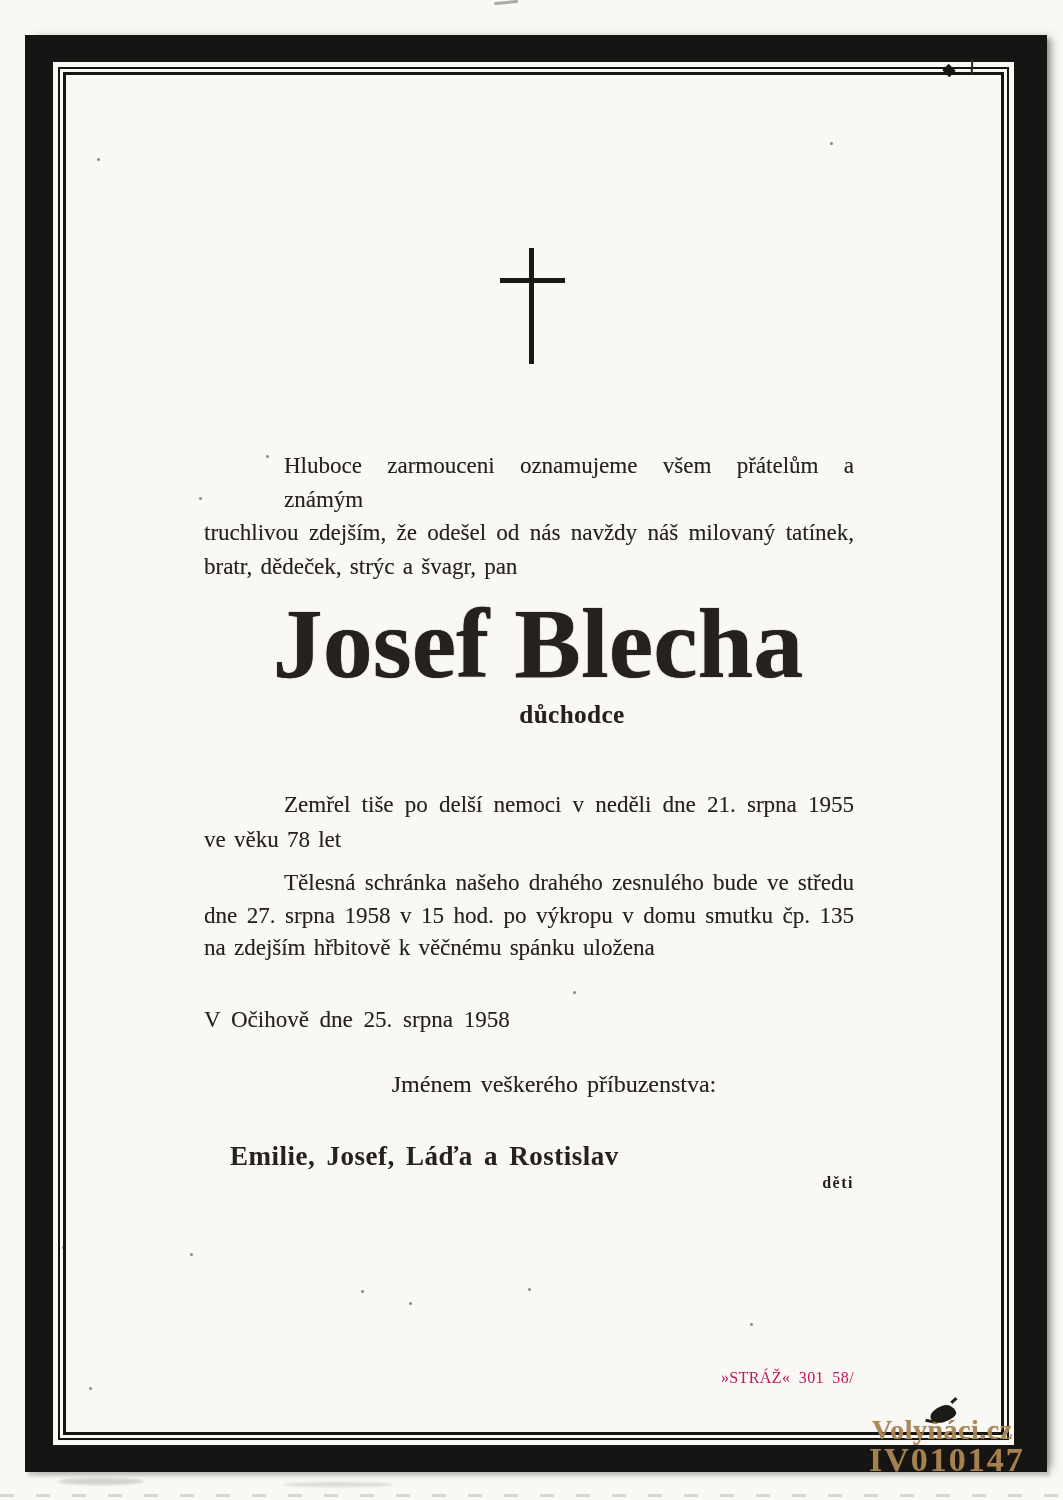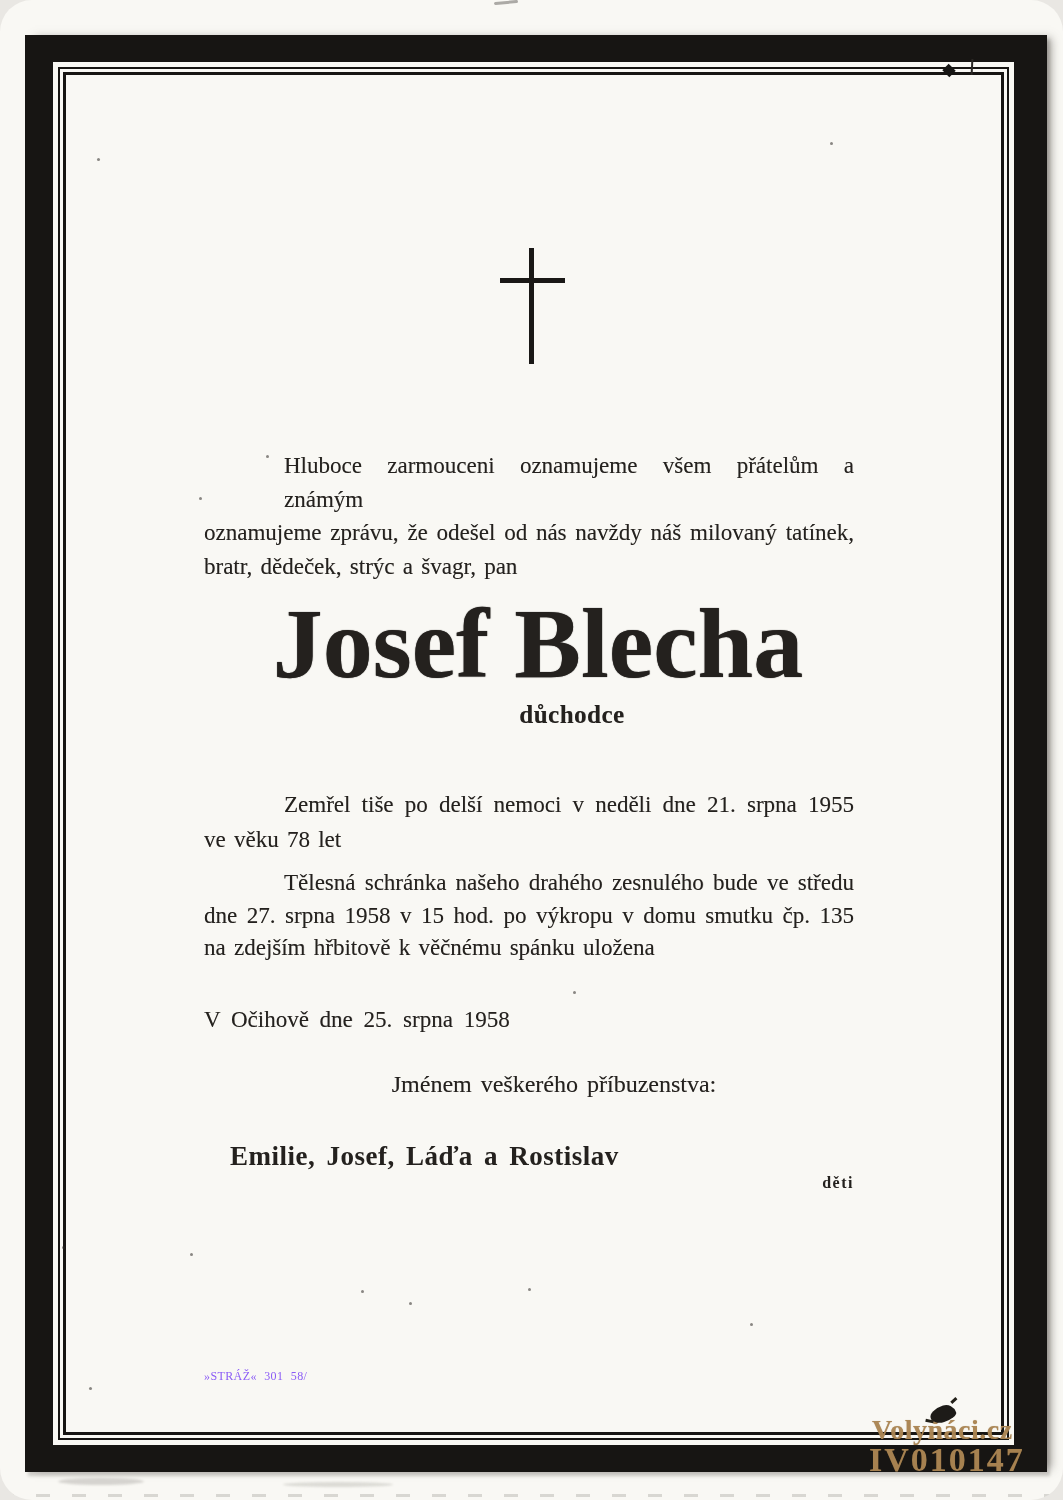--- a/index.html
+++ b/index.html
@@ -1,21 +1,20 @@
 <!DOCTYPE html>
 <html style="--paper: #f9f8f4; --ink: #24211e; --frame: #171513; --wm: #ab8552;"><head>
 <meta charset="utf-8">
 <style>
   html,body { margin:0; padding:0; background:#e9e7e3; }
   .scan {
     position:relative; width:1063px; height:1500px; overflow:hidden;
     background: var(--paper, #f9f8f4);
     font-family:"Liberation Serif", serif;
     color: var(--ink, #24211e);
-    border-radius: 32px;
   }
   
   .frame {
     position:absolute; left:25px; top:35px; width:1022px; height:1437px;
     box-sizing:border-box;
     border:27px solid var(--frame, #171513);
     border-left-width:28px; border-right-width:33px;
     box-shadow: 7px 0 9px -3px rgba(80,74,68,.5), 3px 4px 3px rgba(70,66,60,.22);
   }
   .inner1 { position:absolute; inset:5px; border:2px solid var(--frame, #171513); }
@@ -47,22 +46,22 @@
     text-shadow:.3px .3px 0 rgba(35,32,28,.35);
     padding-left:39px;
   }
   .dateline { top:1003px; line-height:33px; word-spacing:5px; }
   .closing  { top:1071px; font-size:24px; text-align:center; padding-left:50px;
               box-sizing:border-box; word-spacing:3px; }
   .family   { top:1141px; font-size:27px; font-weight:bold; text-align:left;
               padding-left:26px; box-sizing:border-box; word-spacing:4px; letter-spacing:.5px; }
   .relation { top:1174px; font-size:16px; font-weight:bold; text-align:right;
               padding-left:26px; box-sizing:border-box; letter-spacing:1.5px; }
-  .imprint  { top:1369px; font-size:12px; text-align:left; letter-spacing:.4px;
-              word-spacing:4px; color:#8b5cf6; }
+  .imprint  { top:1369px; font-size:16px; text-align:right; letter-spacing:.4px;
+              word-spacing:4px; color:#be185d; }
 
   
   .watermark { position:absolute; left:872px; top:1418px; z-index:9;
                color:var(--wm, #ab8552); font-weight:bold; opacity:.97;
                text-shadow:0 0 1px rgba(125,95,55,.45); }
   .wm1 { font-size:28px; line-height:24px; letter-spacing:.5px; }
   .wm2 { font-size:34px; line-height:30px; letter-spacing:2px; margin-top:3px; margin-left:-3px; }
 
   
   .art { position:absolute; }
@@ -100,21 +99,21 @@
     </div>
   </div>
 
   <div class="cross">
     <div class="cv"></div>
     <div class="ch"></div>
   </div>
 
   <div class="block para intro">
     <div class="jl indent">Hluboce zarmouceni oznamujeme všem přátelům a známým</div>
-    <div class="jl">oznamujeme zprávu, že odešel od nás navždy náš milovaný tatínek,</div>
+    <div class="jl">truchlivou zdejším, že odešel od nás navždy náš milovaný tatínek,</div>
     <div class="ll">bratr, dědeček, strýc a švagr, pan</div>
   </div>
 
   <h1 class="name">Josef Blecha</h1>
   <div class="subtitle">důchodce</div>
 
   <div class="block para death">
     <div class="jl indent">Zemřel tiše po delší nemoci v neděli dne 21. srpna 1955</div>
     <div class="ll">ve věku 78 let</div>
   </div>

